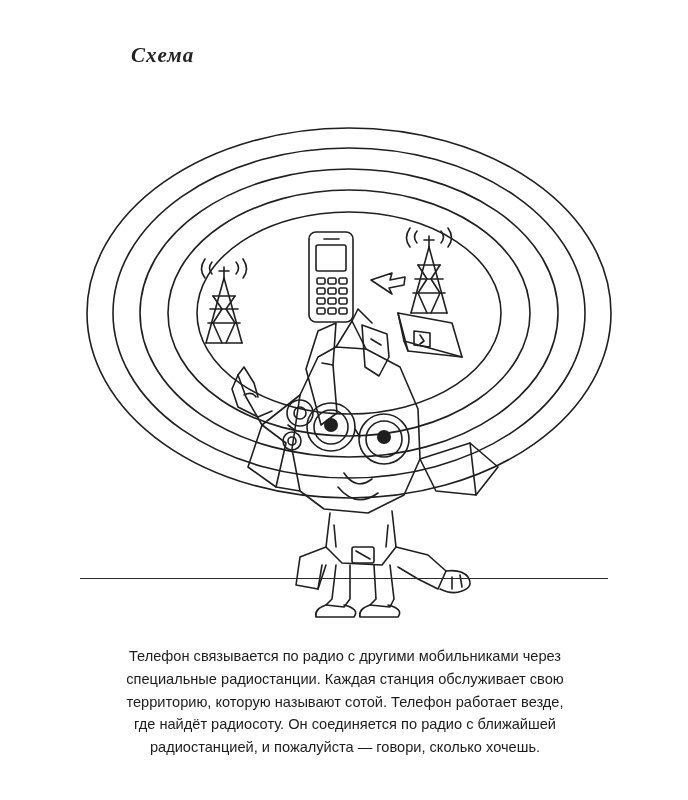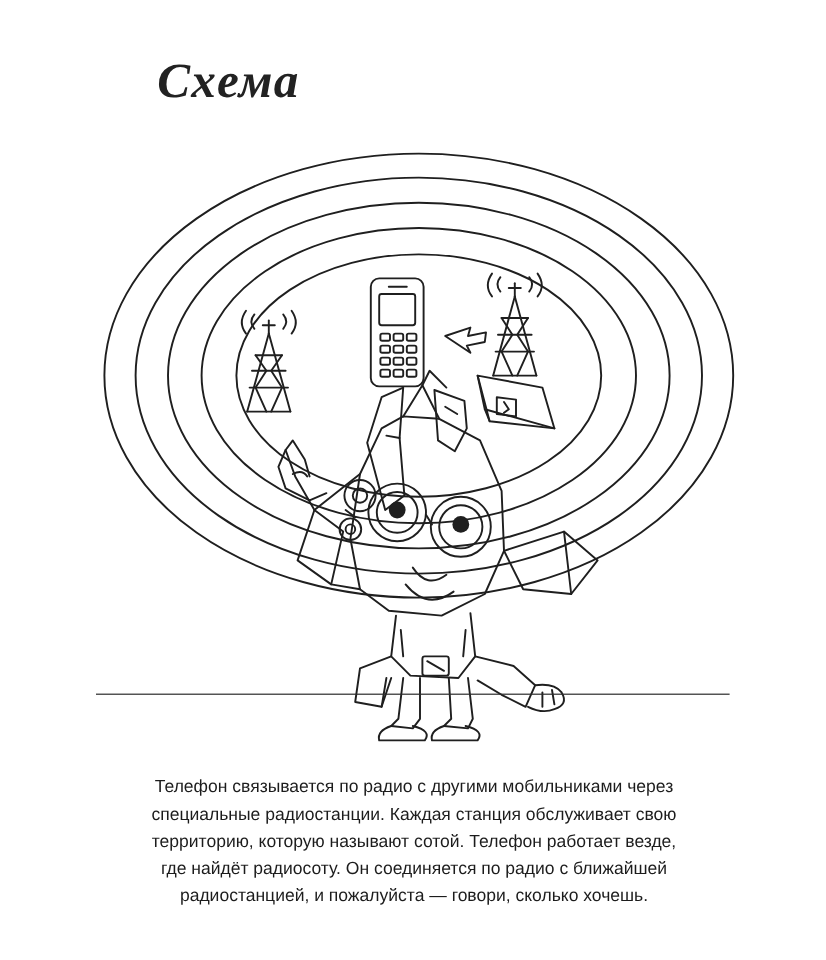--- a/index.html
+++ b/index.html
@@ -21,21 +21,21 @@
     height: 800px;
     background: #ffffff;
   }
   .title {
     position: absolute;
     left: 131px;
     top: 43px;
     font-family: "Liberation Serif", serif;
     font-style: italic;
     font-weight: bold;
-    font-size: 41px;
+    font-size: 21px;
     letter-spacing: 1px;
     color: #222222;
   }
   .illustration {
     position: absolute;
     left: 0;
     top: 95px;
     width: 688px;
     height: 530px;
   }

